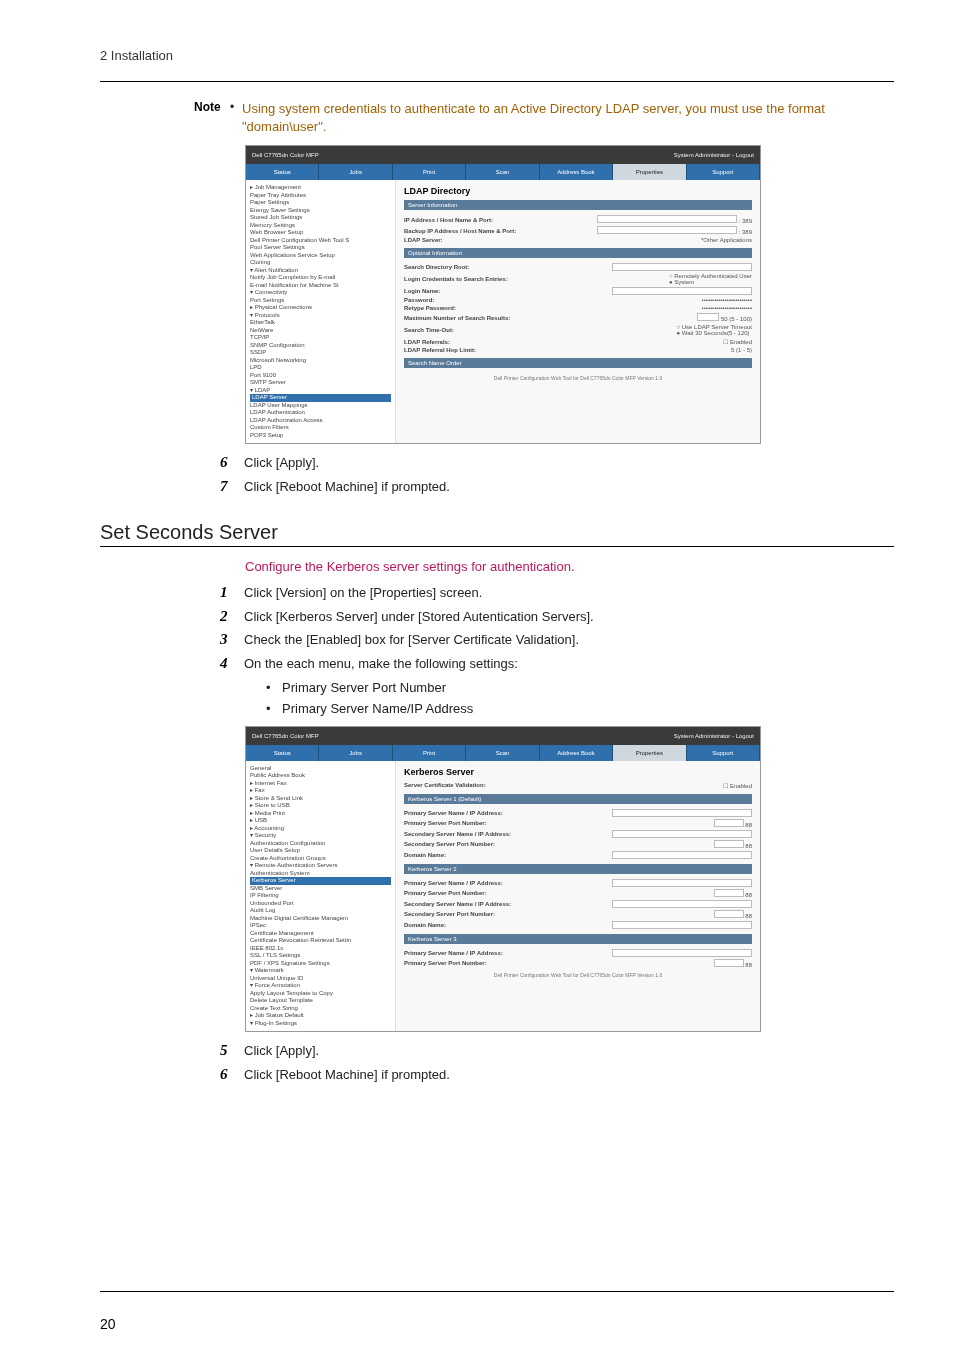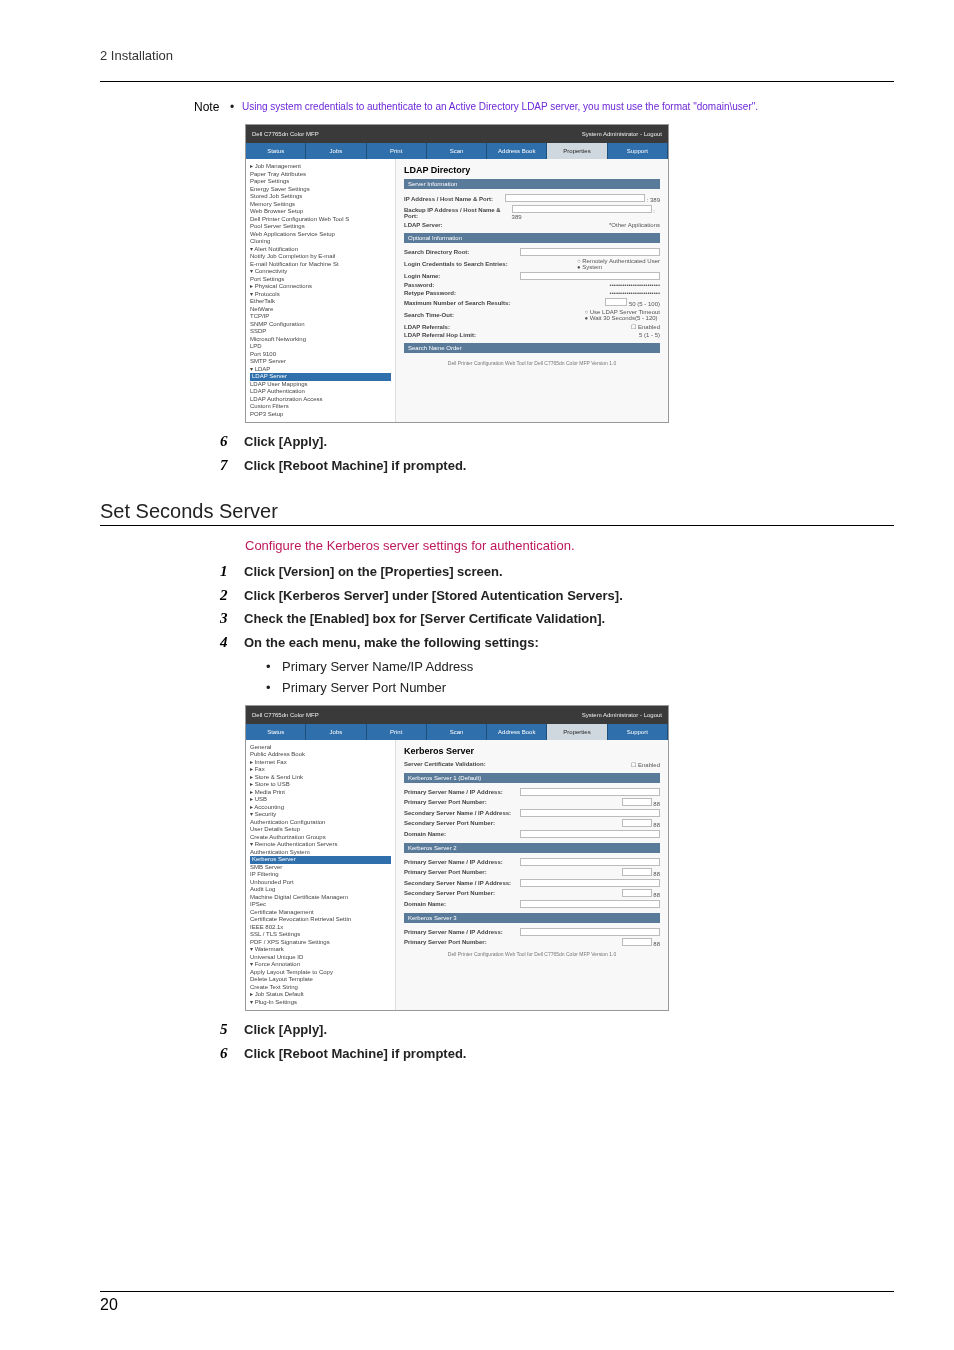--- a/index.html
+++ b/index.html
@@ -1,25 +1,25 @@
 <!DOCTYPE html>
 <html><head>
 <meta charset="utf-8">
 <style>
   * { box-sizing: border-box; margin: 0; padding: 0; }
   html, body { width: 954px; height: 1350px; background: #fff; font-family: Arial, Helvetica, sans-serif; color: #222; }
   .page { width: 954px; height: 1350px; position: relative; padding: 48px 60px 40px 100px; }
   .header-line { font-size: 13px; color: #333; margin-bottom: 18px; }
   .header-rule { border: none; border-top: 1px solid #000; margin-bottom: 14px; }
   .note-row { display: flex; align-items: flex-start; margin: 18px 0 10px 86px; }
-  .note-label { font-weight: normal; font-size: 12px; color: #000; min-width: 44px; padding-left: 8px; }
+  .note-label { font-weight: bold; font-size: 12px; color: #000; min-width: 44px; padding-left: 8px; }
   .note-bullet { width: 12px; font-size: 12px; }
-  .note-text { font-size: 10px; color: #6d28d9; line-height: 1.35; flex: 1; }
+  .note-text { font-size: 13px; color: #a16207; line-height: 1.35; flex: 1; }
   .screenshot-wrap { margin: 6px 0 10px 145px; }
-  .shot { width: 424px; border: 1px solid #999; background: #f8f8f8; font-size: 6px; color: #444; }
+  .shot { width: 516px; border: 1px solid #999; background: #f8f8f8; font-size: 6px; color: #444; }
   .shot-top { height: 18px; background: #3a3a3a; color: #eee; display: flex; align-items: center; justify-content: space-between; padding: 0 6px; }
   .shot-tabs { height: 16px; background: #2f6fab; display: flex; }
   .shot-tab { flex: 1; color: #fff; text-align: center; line-height: 16px; border-right: 1px solid #1e4e7a; font-size: 6px; }
   .shot-tab.active { background: #cfd8df; color: #222; }
   .shot-body { display: flex; }
   .shot-side { width: 150px; background: #fff; border-right: 1px solid #ddd; padding: 4px 4px; }
   .shot-side div { line-height: 1.25; white-space: nowrap; overflow: hidden; }
   .side-hi { background: #2f6fab; color: #fff; padding: 0 2px; }
   .shot-main { flex: 1; padding: 6px 8px; }
   .shot-main h4 { font-size: 9px; font-weight: bold; margin-bottom: 4px; color: #000; }
@@ -27,31 +27,31 @@
   .shot-row { display: flex; justify-content: space-between; align-items: center; padding: 1px 0; }
   .shot-row .lbl { font-weight: bold; }
   .shot-row .val { color: #555; }
   .shot-input { width: 140px; height: 8px; border: 1px solid #bbb; display: inline-block; background: #fff; }
   .shot-input.sm { width: 30px; }
   .shot-input.tn { width: 22px; }
   .shot-footer { text-align: center; font-size: 5px; color: #777; padding: 3px 0; }
 
   .step { display: flex; align-items: flex-start; margin: 6px 0 6px 120px; font-size: 13px; color: #222; }
   .step-num { font-family: Georgia, 'Times New Roman', serif; font-style: italic; font-weight: bold; font-size: 15px; width: 24px; color: #000; }
-  .step-text { flex: 1; line-height: 1.35; font-weight: bold; }
+  .step-text { flex: 1; line-height: 1.35; }
 
   h2.section { font-family: Arial, sans-serif; font-weight: normal; font-size: 20px; color: #222; margin: 26px 0 2px 0; }
   .section-rule { border: none; border-top: 1px solid #000; margin-bottom: 12px; }
   .intro { font-size: 13px; margin: 6px 0 10px 145px; color: #be185d; }
 
   ul.sub { list-style: none; margin: 4px 0 4px 166px; }
   ul.sub li { font-size: 13px; color: #222; line-height: 1.6; }
   ul.sub li::before { content: "•"; display: inline-block; width: 16px; }
 
-  .page-num { position: absolute; left: 100px; bottom: 36px; font-size: 16px; color: #000; }
+  .page-num { position: absolute; left: 100px; bottom: 18px; font-size: 14px; color: #000; }
   .page-rule-bottom { position: absolute; left: 100px; right: 60px; bottom: 58px; border-top: 1px solid #000; }
 </style>
 </head>
 <body>
 
 <div class="page">
   <div class="header-line">2 Installation</div>
   <hr class="header-rule">
 
   <div class="note-row">
@@ -194,22 +194,22 @@
     </div>
   <div class="step">
       <div class="step-num">3</div>
       <div class="step-text">Check the [Enabled] box for [Server Certificate Validation].</div>
     </div>
   <div class="step">
       <div class="step-num">4</div>
       <div class="step-text">On the each menu, make the following settings:</div>
     </div>
   <ul class="sub">
+    <li>Primary Server Port Number</li>
     <li>Primary Server Name/IP Address</li>
-    <li>Primary Server Port Number</li>
   </ul>
 
   <div class="screenshot-wrap">
     <div class="shot">
       <div class="shot-top">
         <span>Dell C7765dn Color MFP</span>
         <span>System Administrator - Logout</span>
       </div>
       <div class="shot-tabs">
         <div class="shot-tab">Status</div>

